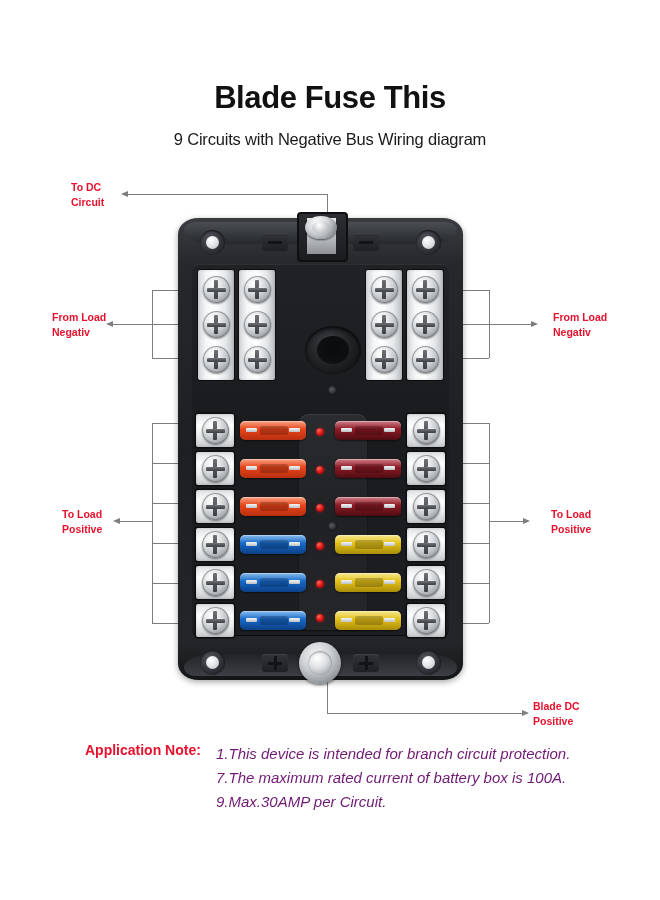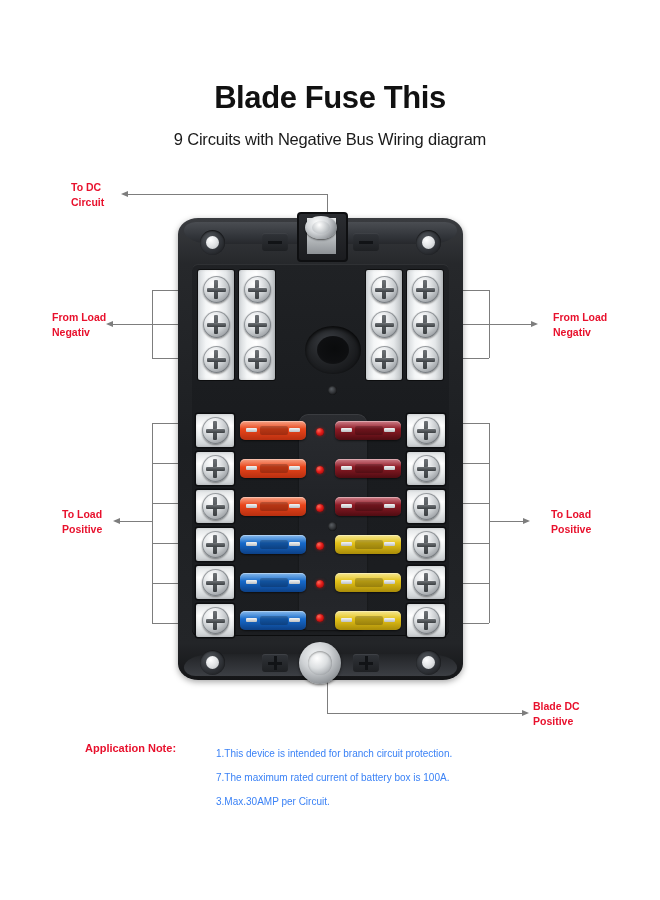--- a/index.html
+++ b/index.html
@@ -195,24 +195,24 @@
     box-shadow:inset 0 1px 0 rgba(255,255,255,.08), 0 1px 2px rgba(0,0,0,.5);
   }
   .led{
     position:absolute;width:8px;height:8px;border-radius:50%;
     background:radial-gradient(circle at 35% 30%,#ff6a5a 0%,#e21b18 45%,#8e0b0b 100%);
     box-shadow:0 0 3px rgba(226,27,24,.55), inset 0 0 1px rgba(0,0,0,.6);
   }
 
   
   .note-head{
-    position:absolute;left:85px;top:742px;font-size:11px;font-weight:bold;color:#e8112d;
+    position:absolute;left:85px;top:742px;font-size:14px;font-weight:bold;color:#e8112d;
   }
   .note-list{position:absolute;left:216px;top:742px;}
-  .note-line{font-size:10px;color:#3b82f6;line-height:24px;white-space:nowrap;}
+  .note-line{font-size:15px;color:#701a75;line-height:24px;white-space:nowrap;font-style:italic;}
 </style>
 </head>
 <body>
 
 <div class="stage">
 
   <div class="title">Blade Fuse This</div>
   <div class="subtitle">9 Circuits with Negative Bus Wiring diagram</div>
 
   <div class="ln lnh" style="left:128px;top:194px;width:200px;"></div>
@@ -533,16 +533,16 @@
           <div class="tabR"></div>
       </div>
 
     </div>
   </div>
 
   <div class="note-head">Application Note:</div>
   <div class="note-list">
     <div class="note-line">1.This device is intended for branch circuit protection.</div>
     <div class="note-line">7.The maximum rated current of battery box is 100A.</div>
-    <div class="note-line">3.Max.30AMP per Circuit.</div>
+    <div class="note-line">9.Max.30AMP per Circuit.</div>
   </div>
 
 </div>
 
 </body></html>

